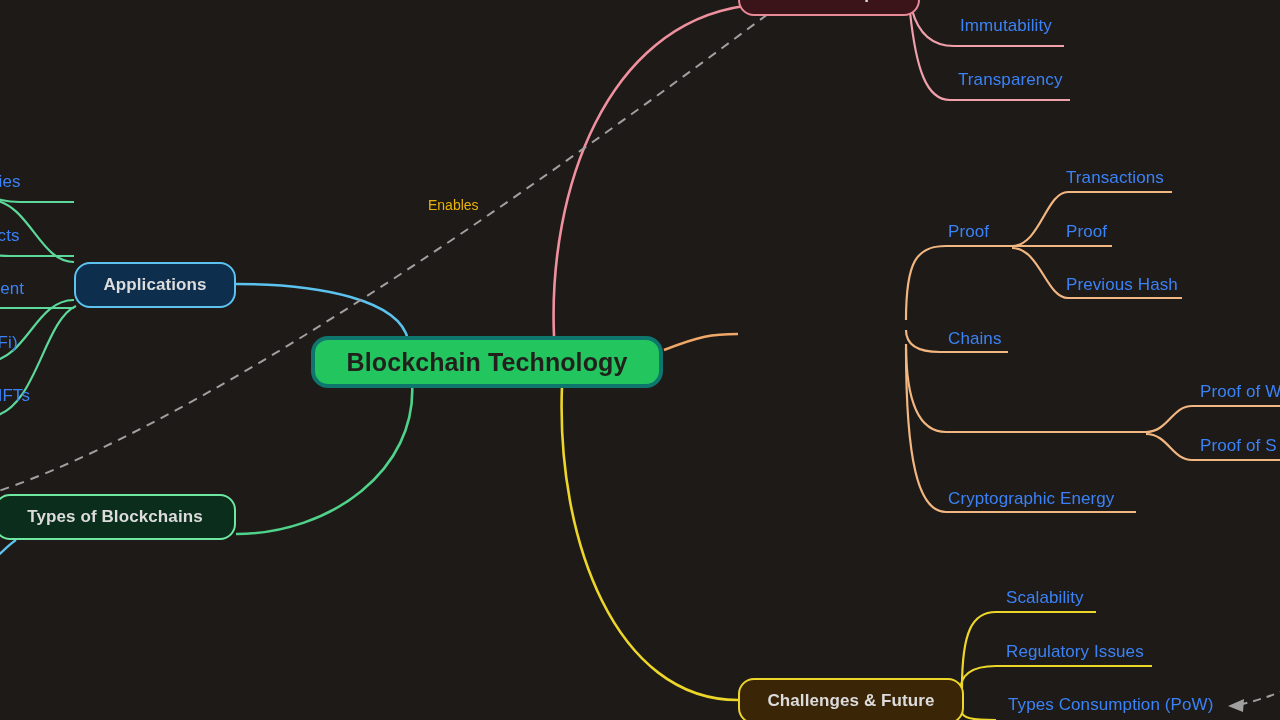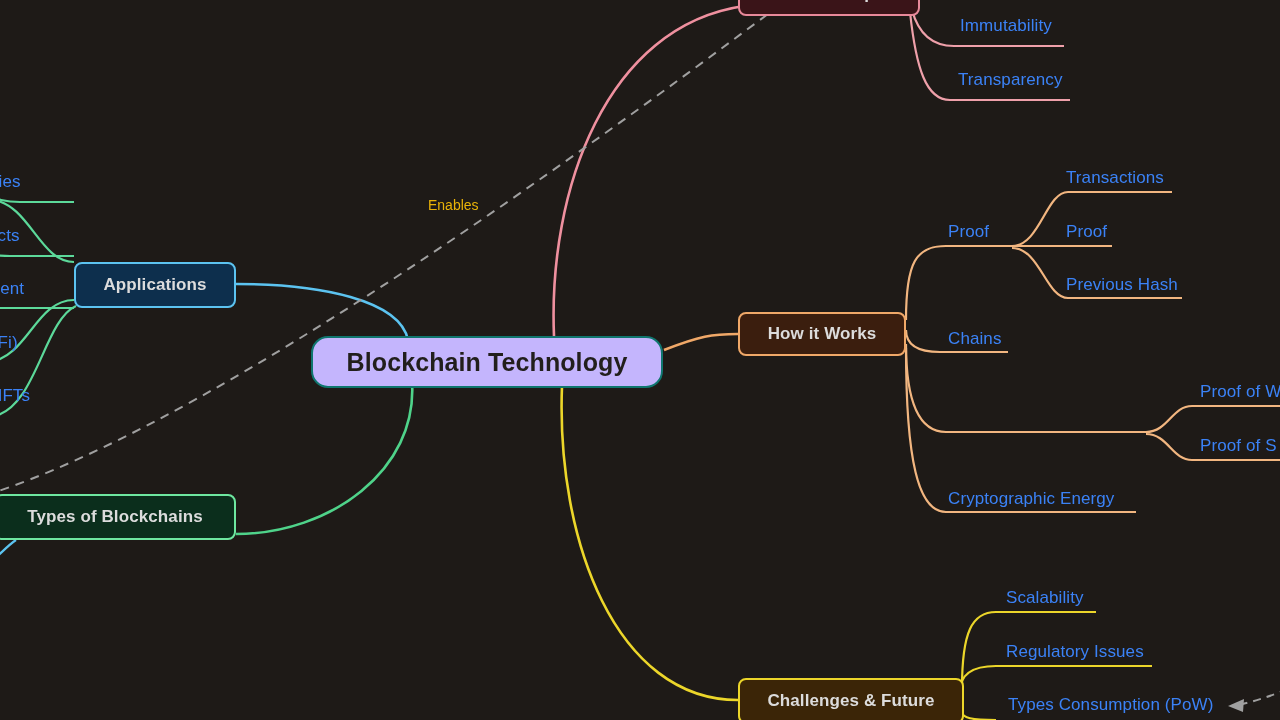--- a/index.html
+++ b/index.html
@@ -26,30 +26,30 @@
     width: 1280px;
     height: 720px;
     pointer-events: none;
   }
   .node {
     position: absolute;
     box-sizing: border-box;
     display: flex;
     align-items: center;
     justify-content: center;
-    border-radius: 8px;
+    border-radius: 16px;
     white-space: nowrap;
     font-weight: bold;
     letter-spacing: 0.1px;
   }
   .node-root {
     font-size: 25px;
-    background: #c4b5fd;
+    background: #22c55e;
     color: #221f1c;
-    border: 2px solid #0f766e;
+    border: 4px solid #0f766e;
     border-radius: 17px;
     padding: 0 26px;
   }
   .node-branch {
     font-size: 17px;
     padding: 0 22px;
     border-width: 2px;
     border-style: solid;
     color: #dcdcdc;
   }
@@ -123,23 +123,20 @@
   </svg>
 
   <div class="node node-root" style="left:311px; top:336px; width:352px; height:52px;">
     <span>Blockchain Technology</span>
   </div>
 
   <div class="node node-branch" style="left:738px; top:-28px; width:182px; height:44px; background:#3a1418; border-color:#e8899a;">
     <span>Core Concepts</span>
   </div>
 
-  <div class="node node-branch" style="left:738px; top:312px; width:168px; height:44px; background:#3b1e0e; border-color:#f0a868;">
-    <span>How it Works</span>
-  </div>
 
   <div class="node node-branch" style="left:74px; top:262px; width:162px; height:46px; background:#0d2f4d; border-color:#5cc3f0;">
     <span>Applications</span>
   </div>
 
   <div class="node node-branch" style="left:-6px; top:494px; width:242px; height:46px; background:#0b2e1c; border-color:#6ee7a0;">
     <span>Types of Blockchains</span>
   </div>
 
   <div class="node node-branch" style="left:738px; top:678px; width:226px; height:46px; background:#3b2507; border-color:#ecd62a;">

